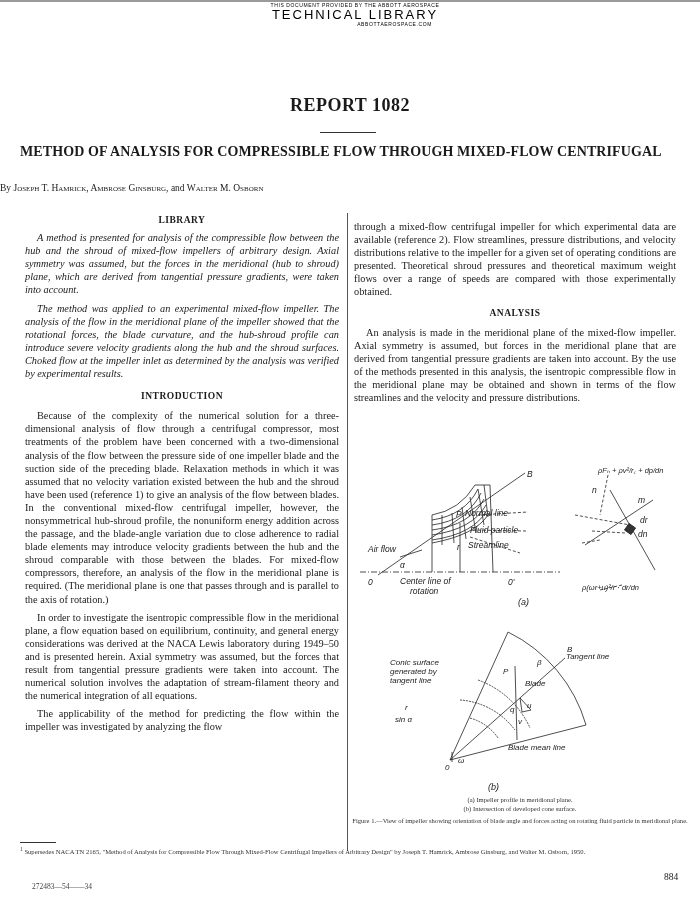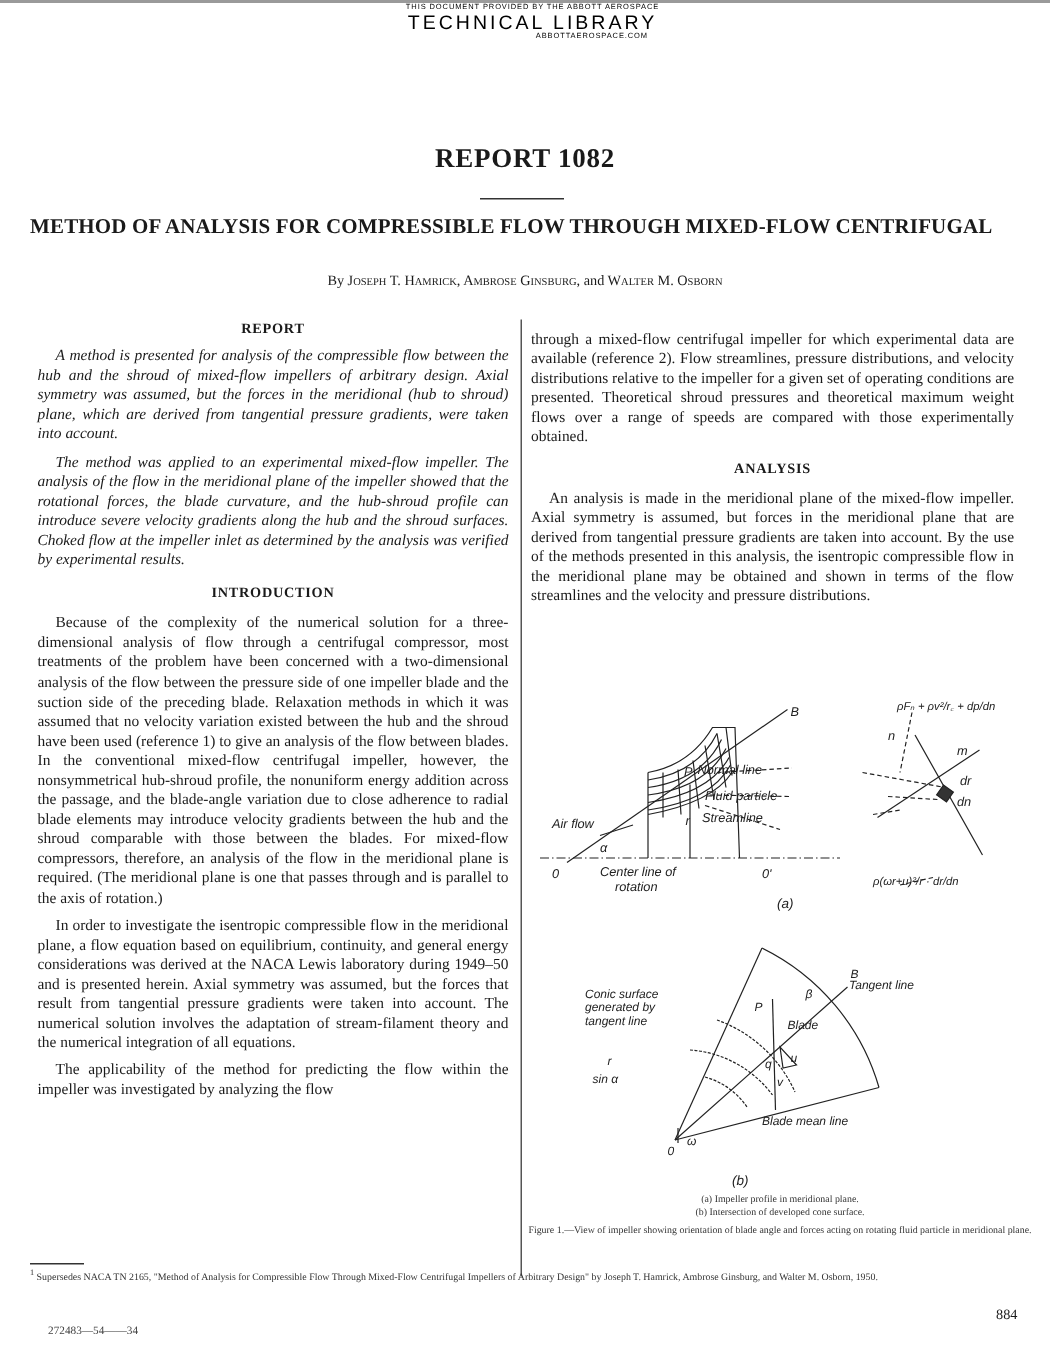--- a/index.html
+++ b/index.html
@@ -6,21 +6,21 @@
   body { width:700px; height:906px; position:relative; overflow:hidden; font-family:"Liberation Serif","DejaVu Serif",serif; color:#1a1a1a; }
   .topbar { position:absolute; left:0; top:0; width:700px; height:2px; background:#9a9a9a; }
   .watermark { position:absolute; left:230px; top:0; width:250px; text-align:center; color:#000000; font-family:"Liberation Sans","DejaVu Sans",sans-serif; }
   .wm-top { font-size:5px; letter-spacing:0.6px; margin-top:2px; }
   .wm-mid { font-size:13px; letter-spacing:2px; line-height:13px; }
   .wm-bot { font-size:5px; letter-spacing:0.6px; text-align:right; padding-right:48px; }
   .report-no { position:absolute; left:0; top:95px; width:700px; text-align:center; font-size:18px; font-weight:bold; letter-spacing:0.5px; }
   .title-rule { position:absolute; left:320px; top:132px; width:56px; height:1px; background:#333; }
   .title { position:absolute; left:20px; top:143px; width:660px; font-size:14px; font-weight:bold; line-height:17px; letter-spacing:0.1px; }
   .title sup { font-size:8px; font-weight:normal; }
-  .authors { position:absolute; left:0; top:183px; width:700px; text-align:center; font-size:9.5px; font-variant:small-caps; }
+  .authors { position:absolute; left:0; top:183px; width:700px; font-size:9.5px; font-variant:small-caps; }
   .authors .plain { font-variant:normal; }
   .col { position:absolute; font-size:10.3px; line-height:13.1px; text-align:justify; }
   .col-left { left:25px; top:214px; width:314px; }
   .col-right { left:354px; top:220px; width:322px; }
   .col-rule { position:absolute; left:347px; top:213px; width:1px; height:638px; background:#555; }
   .heading { text-align:center; font-size:9.5px; font-weight:bold; letter-spacing:0.5px; margin:0 0 4px 0; }
   .para { margin:0 0 5px 0; text-indent:12px; }
   .ital { font-style:italic; }
   .fig { position:absolute; left:360px; top:455px; width:330px; height:340px; }
   .captions { position:absolute; left:350px; top:795px; width:340px; text-align:center; font-size:6.6px; line-height:9px; color:#333; }
@@ -51,21 +51,21 @@
   <span class="plain">By</span>
   <span>Joseph T. Hamrick,</span>
   <span>Ambrose Ginsburg,</span>
   <span class="plain">and</span>
   <span>Walter M. Osborn</span>
 </div>
 
 <div class="col-rule"></div>
 
 <div class="col col-left">
-  <div class="heading">REPORT</div>
+  <div class="heading">LIBRARY</div>
   <p class="para ital">A method is presented for analysis of the compressible flow between the hub and the shroud of mixed-flow impellers of arbitrary design. Axial symmetry was assumed, but the forces in the meridional (hub to shroud) plane, which are derived from tangential pressure gradients, were taken into account.</p>
   <p class="para ital" style="margin-bottom:10px">The method was applied to an experimental mixed-flow impeller. The analysis of the flow in the meridional plane of the impeller showed that the rotational forces, the blade curvature, and the hub-shroud profile can introduce severe velocity gradients along the hub and the shroud surfaces. Choked flow at the impeller inlet as determined by the analysis was verified by experimental results.</p>
   <div class="heading" style="margin-bottom:6px">INTRODUCTION</div>
   <p class="para">Because of the complexity of the numerical solution for a three-dimensional analysis of flow through a centrifugal compressor, most treatments of the problem have been concerned with a two-dimensional analysis of the flow between the pressure side of one impeller blade and the suction side of the preceding blade. Relaxation methods in which it was assumed that no velocity variation existed between the hub and the shroud have been used (reference 1) to give an analysis of the flow between blades. In the conventional mixed-flow centrifugal impeller, however, the nonsymmetrical hub-shroud profile, the nonuniform energy addition across the passage, and the blade-angle variation due to close adherence to radial blade elements may introduce velocity gradients between the hub and the shroud comparable with those between the blades. For mixed-flow compressors, therefore, an analysis of the flow in the meridional plane is required. (The meridional plane is one that passes through and is parallel to the axis of rotation.)</p>
   <p class="para">In order to investigate the isentropic compressible flow in the meridional plane, a flow equation based on equilibrium, continuity, and general energy considerations was derived at the NACA Lewis laboratory during 1949–50 and is presented herein. Axial symmetry was assumed, but the forces that result from tangential pressure gradients were taken into account. The numerical solution involves the adaptation of stream-filament theory and the numerical integration of all equations.</p>
   <p class="para">The applicability of the method for predicting the flow within the impeller was investigated by analyzing the flow</p>
 </div>
 
 <div class="col col-right">
   <p class="para" style="text-indent:0">through a mixed-flow centrifugal impeller for which experimental data are available (reference 2). Flow streamlines, pressure distributions, and velocity distributions relative to the impeller for a given set of operating conditions are presented. Theoretical shroud pressures and theoretical maximum weight flows over a range of speeds are compared with those experimentally obtained.</p>

